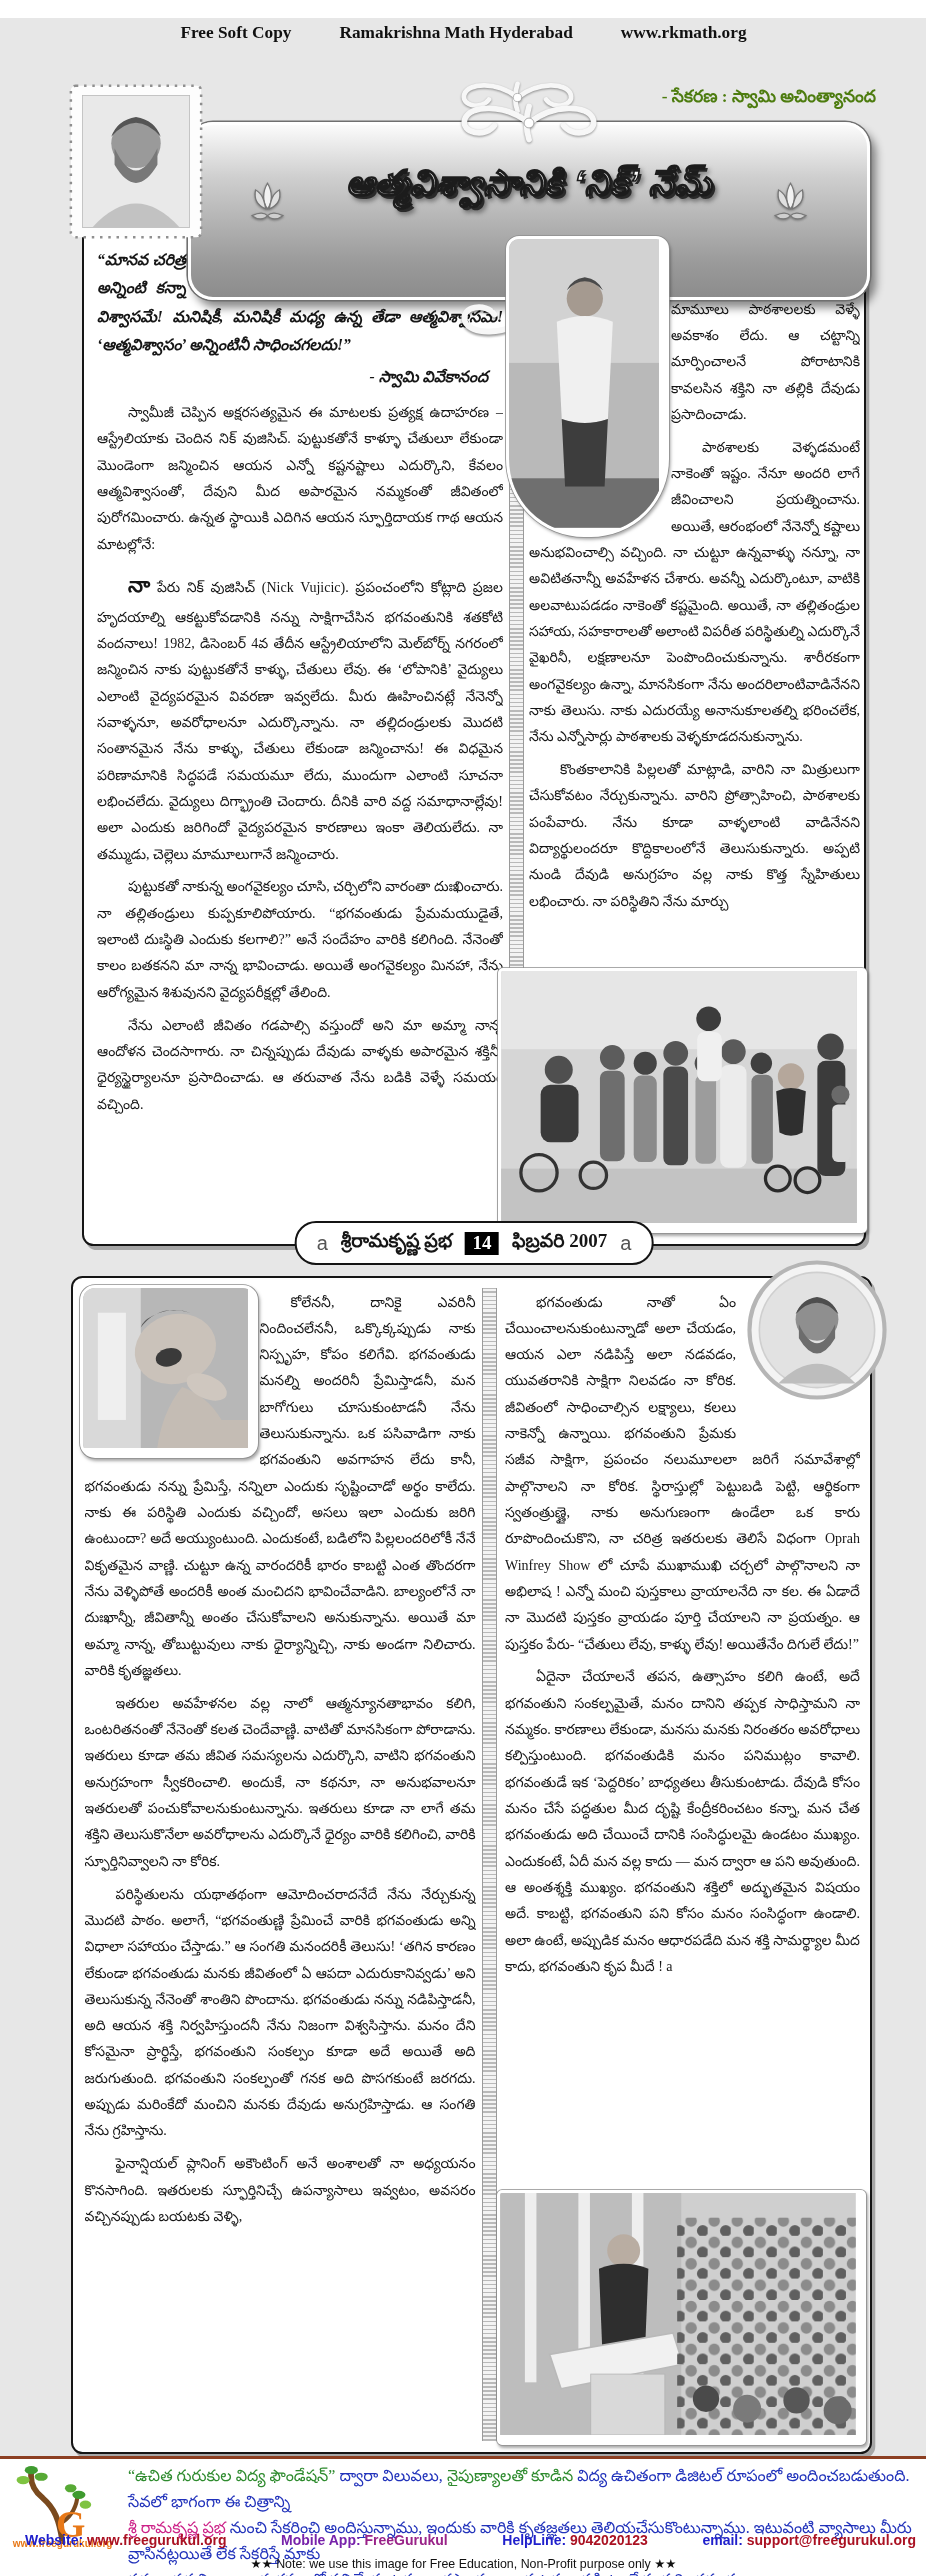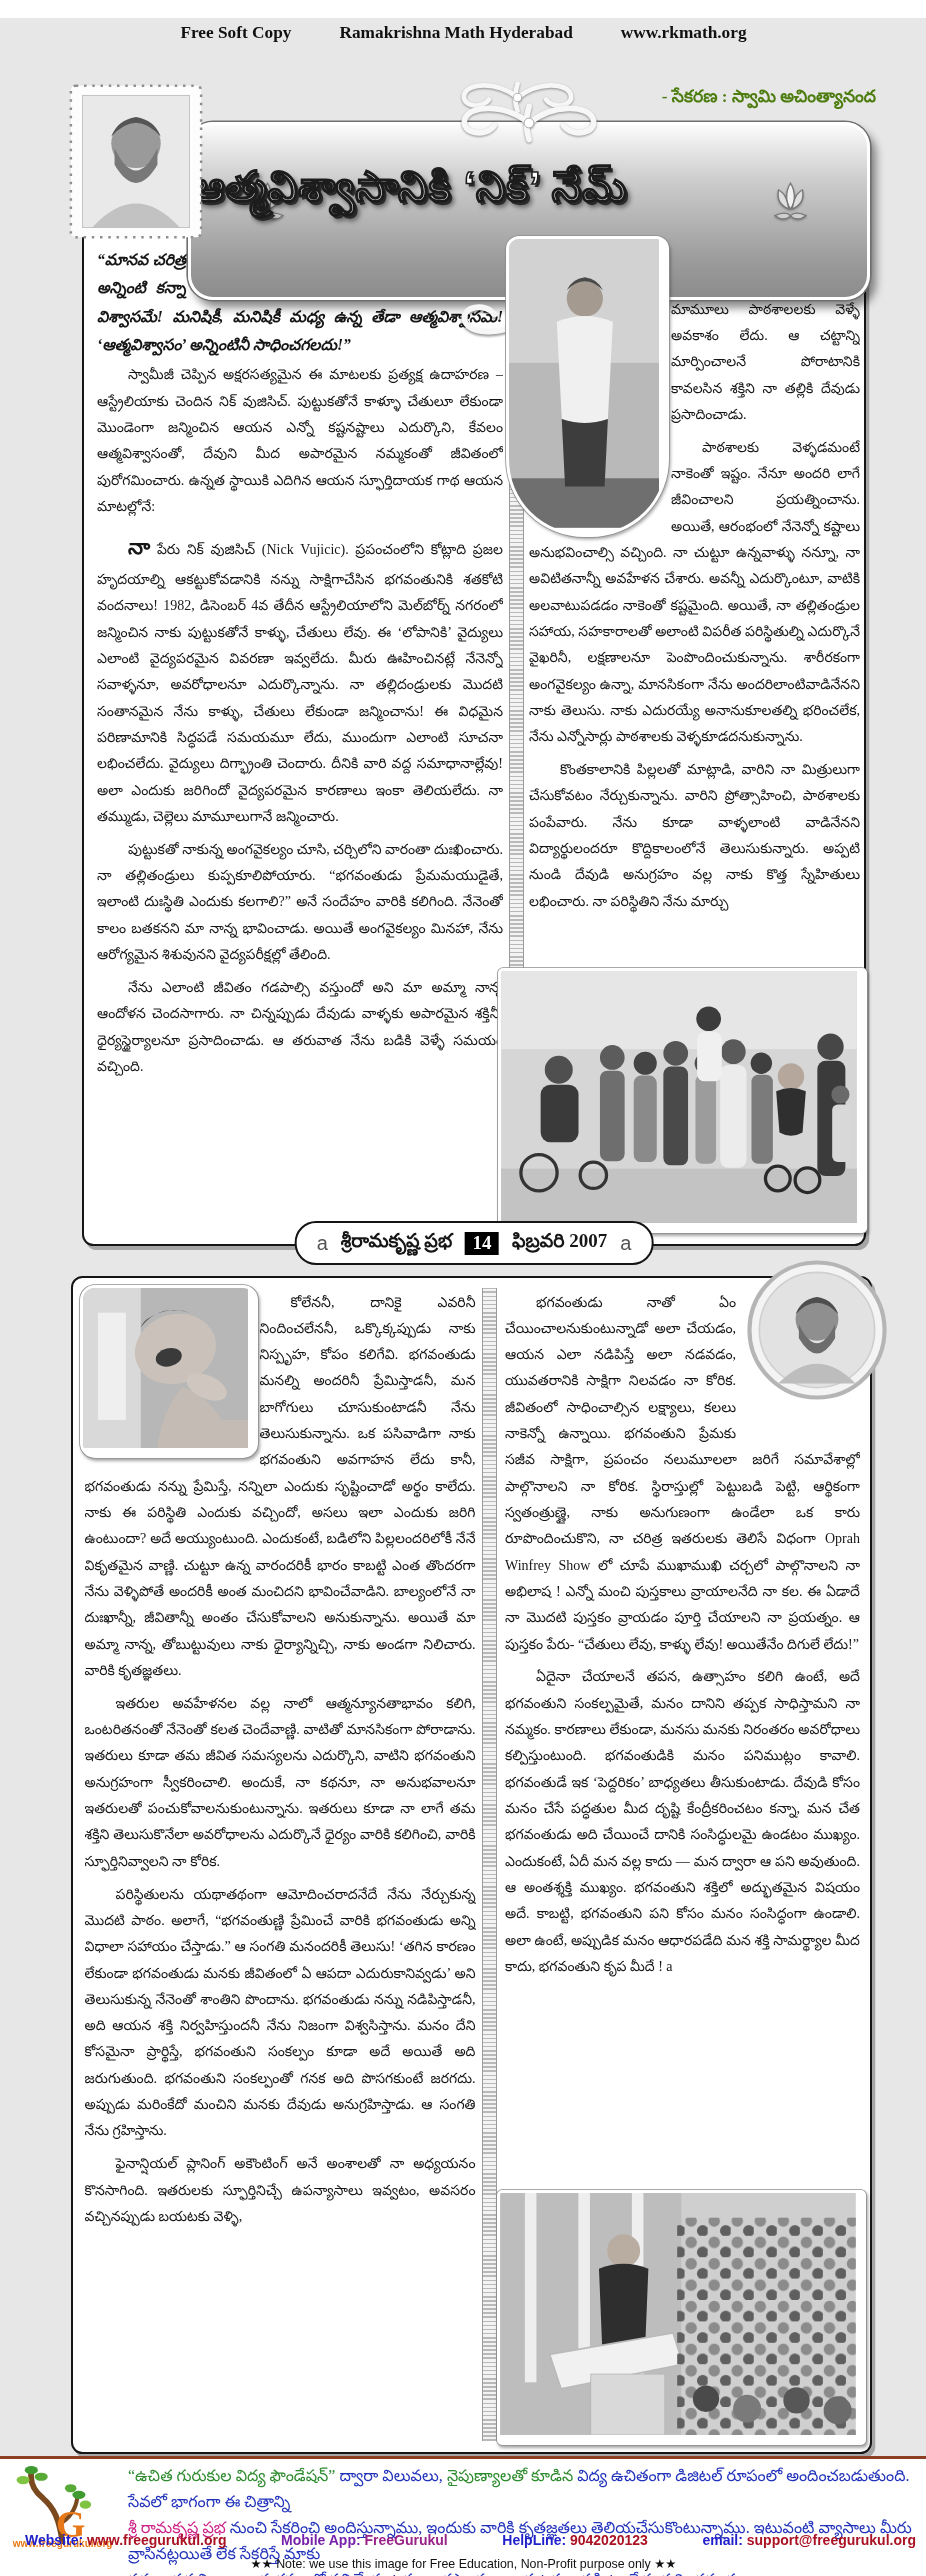--- a/index.html
+++ b/index.html
@@ -24,25 +24,25 @@
   
   .stamp{left:69px;top:84px;width:134px;height:155px;z-index:8;}
   .series-pill{left:203px;top:69px;width:216px;height:45px;background:#161616;border:2.5px solid #fdfdfd;
     box-shadow:0 0 0 0.8px #8a8a8a,1.6px 2.5px 3.3px rgba(0,0,0,.4);border-radius:22px;display:flex;align-items:center;justify-content:center;
     color:#ffffff;font-size:23px;font-weight:bold;z-index:6;}
   .mast-flourish{left:429px;top:76px;width:177px;height:43px;filter:drop-shadow(0.8px 1.6px 0.8px rgba(0,0,0,.4));}
   .credit{right:51px;top:87px;font-size:17.3px;font-weight:bold;color:#4d7c0f;}
   .banner{left:188px;top:122px;width:676px;height:172px;border-radius:25px;
     background:linear-gradient(180deg,#fbfbfb 0%,#cfcfcf 30%,#9a9a9a 80%,#8c8c8c 100%);
     border:3.3px solid #ffffff;box-shadow:0 0 0 1.6px #6f6f6f,5.8px 7.4px 8.2px rgba(0,0,0,.45);z-index:5;}
-  .banner-title{position:absolute;left:0;right:0;top:38px;text-align:left;
+  .banner-title{position:absolute;left:0;right:0;top:38px;text-align:center;
     font-family:"Liberation Sans","DejaVu Sans",sans-serif;
-    font-size:42px;font-weight:bold;color:#ffffff;letter-spacing:0.8px;
+    font-size:35px;font-weight:bold;color:#ffffff;letter-spacing:0.8px;
     -webkit-text-stroke:1.6px #1c1c1c;
-    text-shadow:2.5px 2.5px 0 #2a2a2a,4.1px 5px 5.8px rgba(0,0,0,.55);}
+    text-shadow:2.5px 2.5px 0 #2a2a2a,4.1px 5px 5.8px rgba(0,0,0,.55);font-style:italic;}
   .flourish-top{position:absolute;left:50%;top:-25px;transform:translateX(-50%);width:214px;height:46px;filter:drop-shadow(0.8px 1.6px 0.8px rgba(0,0,0,.4));}
   .flourish-bottom{position:absolute;left:50%;bottom:-43px;transform:translateX(-50%) scaleY(-1);width:214px;height:46px;filter:drop-shadow(0.8px -1.6px 0.8px rgba(0,0,0,.4));}
   .lotus{position:absolute;top:54px;width:41px;height:46px;filter:drop-shadow(0.8px 1.6px 0.8px rgba(0,0,0,.35));}
   .lotus.l{left:56px;} .lotus.r{right:56px;}
   
   .page{background:#ffffff;border:2.5px solid #151515;border-radius:11.5px;box-shadow:3.3px 4.1px 0 rgba(0,0,0,.28);}
   #page1{left:82px;top:224px;width:780px;height:1018px;}
   #page2{left:71px;top:1276px;width:797px;height:1174px;}
   .col{position:absolute;overflow:hidden;text-align:justify;font-size:14px;line-height:1.88;}
   .para{margin:0 0 6.6px 0;text-indent:31px;}
@@ -162,20 +162,21 @@
         </g>
         <circle cx="130" cy="28" r="6" fill="#ffffff" stroke="#999"></circle>
       </svg>
     </div>
   </div>
 
   <div class="abs page" id="page1">
 
     <div class="col" style="left:13px;top:20px;width:406px;height:980px;">
       <p class="quote">“మానవ చరిత్రనంతటినీ పరికిస్తే, ఘనకార్యాలు చేసిన వారి జీవితాల్లో అన్నింటి కన్నా ఎక్కువ సామర్థ్యాన్నిచ్చిన మూలశక్తి - వారి ఆత్మ విశ్వాసమే! మనిషికీ, మనిషికీ మధ్య ఉన్న తేడా ఆత్మవిశ్వాసమే! ‘ఆత్మవిశ్వాసం’ అన్నింటినీ సాధించగలదు!”</p>
+      <p class="quote-attr">- స్వామి వివేకానంద</p>
       <p class="para">స్వామీజీ చెప్పిన అక్షరసత్యమైన ఈ మాటలకు ప్రత్యక్ష ఉదాహరణ – ఆస్ట్రేలియాకు చెందిన నిక్ వుజిసిచ్. పుట్టుకతోనే కాళ్ళూ చేతులూ లేకుండా మొండెంగా జన్మించిన ఆయన ఎన్నో కష్టనష్టాలు ఎదుర్కొని, కేవలం ఆత్మవిశ్వాసంతో, దేవుని మీద అపారమైన నమ్మకంతో జీవితంలో పురోగమించారు. ఉన్నత స్థాయికి ఎదిగిన ఆయన స్ఫూర్తిదాయక గాథ ఆయన మాటల్లోనే:</p>
       <p class="para"><b class="lead-word">నా</b><span> పేరు నిక్ వుజిసిచ్ (Nick Vujicic). ప్రపంచంలోని కోట్లాది ప్రజల హృదయాల్ని ఆకట్టుకోవడానికి నన్ను సాక్షిగాచేసిన భగవంతునికి శతకోటి వందనాలు! 1982, డిసెంబర్ 4వ తేదీన ఆస్ట్రేలియాలోని మెల్‌బోర్న్ నగరంలో జన్మించిన నాకు పుట్టుకతోనే కాళ్ళు, చేతులు లేవు. ఈ ‘లోపానికి’ వైద్యులు ఎలాంటి వైద్యపరమైన వివరణా ఇవ్వలేదు. మీరు ఊహించినట్లే నేనెన్నో సవాళ్ళనూ, అవరోధాలనూ ఎదుర్కొన్నాను. నా తల్లిదండ్రులకు మొదటి సంతానమైన నేను కాళ్ళు, చేతులు లేకుండా జన్మించాను! ఈ విధమైన పరిణామానికి సిద్ధపడే సమయమూ లేదు, ముందుగా ఎలాంటి సూచనా లభించలేదు. వైద్యులు దిగ్భ్రాంతి చెందారు. దీనికి వారి వద్ద సమాధానాల్లేవు! అలా ఎందుకు జరిగిందో వైద్యపరమైన కారణాలు ఇంకా తెలియలేదు. నా తమ్ముడు, చెల్లెలు మామూలుగానే జన్మించారు.</span></p>
       <p class="para">పుట్టుకతో నాకున్న అంగవైకల్యం చూసి, చర్చిలోని వారంతా దుఃఖించారు. నా తల్లితండ్రులు కుప్పకూలిపోయారు. “భగవంతుడు ప్రేమమయుడైతే, ఇలాంటి దుఃస్థితి ఎందుకు కలగాలి?” అనే సందేహం వారికి కలిగింది. నేనెంతో కాలం బతకనని మా నాన్న భావించాడు. అయితే అంగవైకల్యం మినహా, నేను ఆరోగ్యమైన శిశువునని వైద్యపరీక్షల్లో తేలింది.</p>
       <p class="para">నేను ఎలాంటి జీవితం గడపాల్సి వస్తుందో అని మా అమ్మా నాన్న ఆందోళన చెందసాగారు. నా చిన్నప్పుడు దేవుడు వాళ్ళకు అపారమైన శక్తినీ, ధైర్యస్థైర్యాలనూ ప్రసాదించాడు. ఆ తరువాత నేను బడికి వెళ్ళే సమయం వచ్చింది.</p>
     </div>
 
     <div class="divider" style="left:425px;top:16.5px;height:981px;"></div>
 
     <div class="abs photo-frame" id="nick-photo">
       <svg width="150" height="289" viewBox="0 0 182 350">

